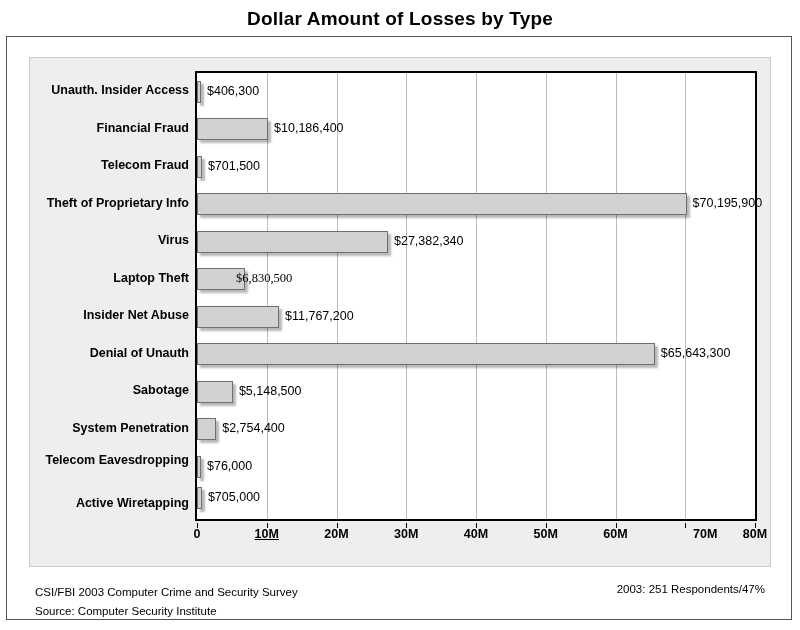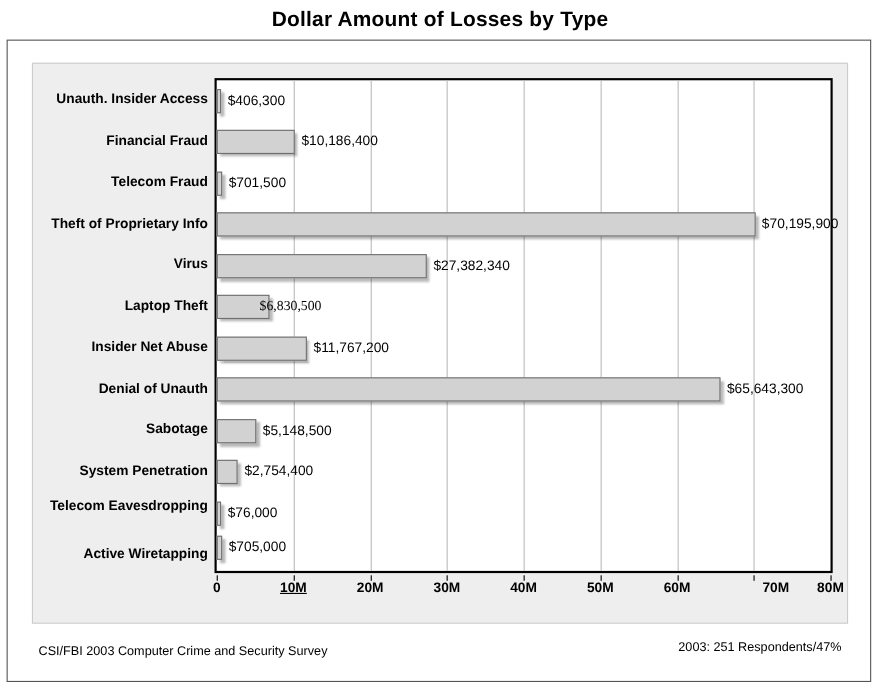--- a/index.html
+++ b/index.html
@@ -237,18 +237,19 @@
         <div class="tick-mark" style="left: 420.5px;"></div>
         <div class="tick-label" style="left: 420.5px;">60M</div>
         <div class="tick-mark" style="left: 490.25px;"></div>
         <div class="tick-label" style="left: 490.25px; margin-left: 20px;">70M</div>
         <div class="tick-mark" style="left: 560px;"></div>
         <div class="tick-label" style="left: 560px;">80M</div>
       </div>
 
     <div id="footer-left">
       <span class="footer-line">CSI/FBI 2003 Computer Crime and Security Survey</span>
+      <span class="footer-line">Source: Computer Security Institute</span>
     </div>
 
     <div id="footer-right">2003: 251 Respondents/47%</div>
 
   </div>
 </div>
 
 </body></html>

